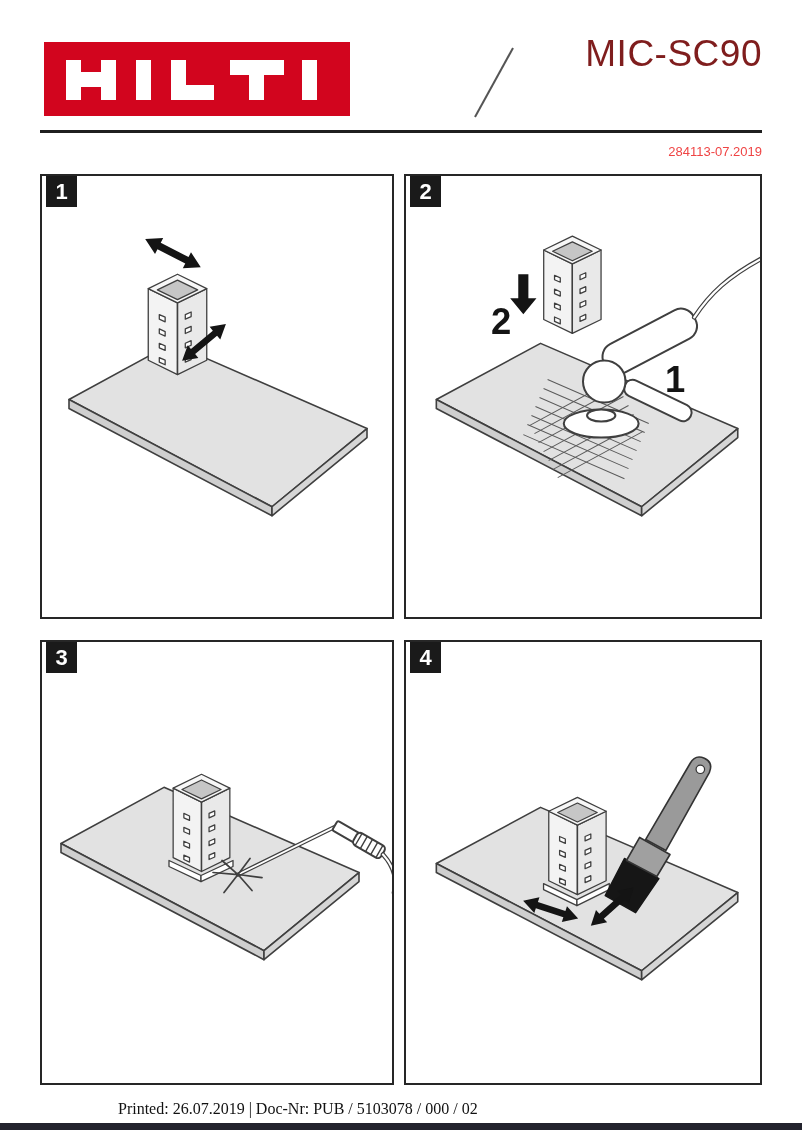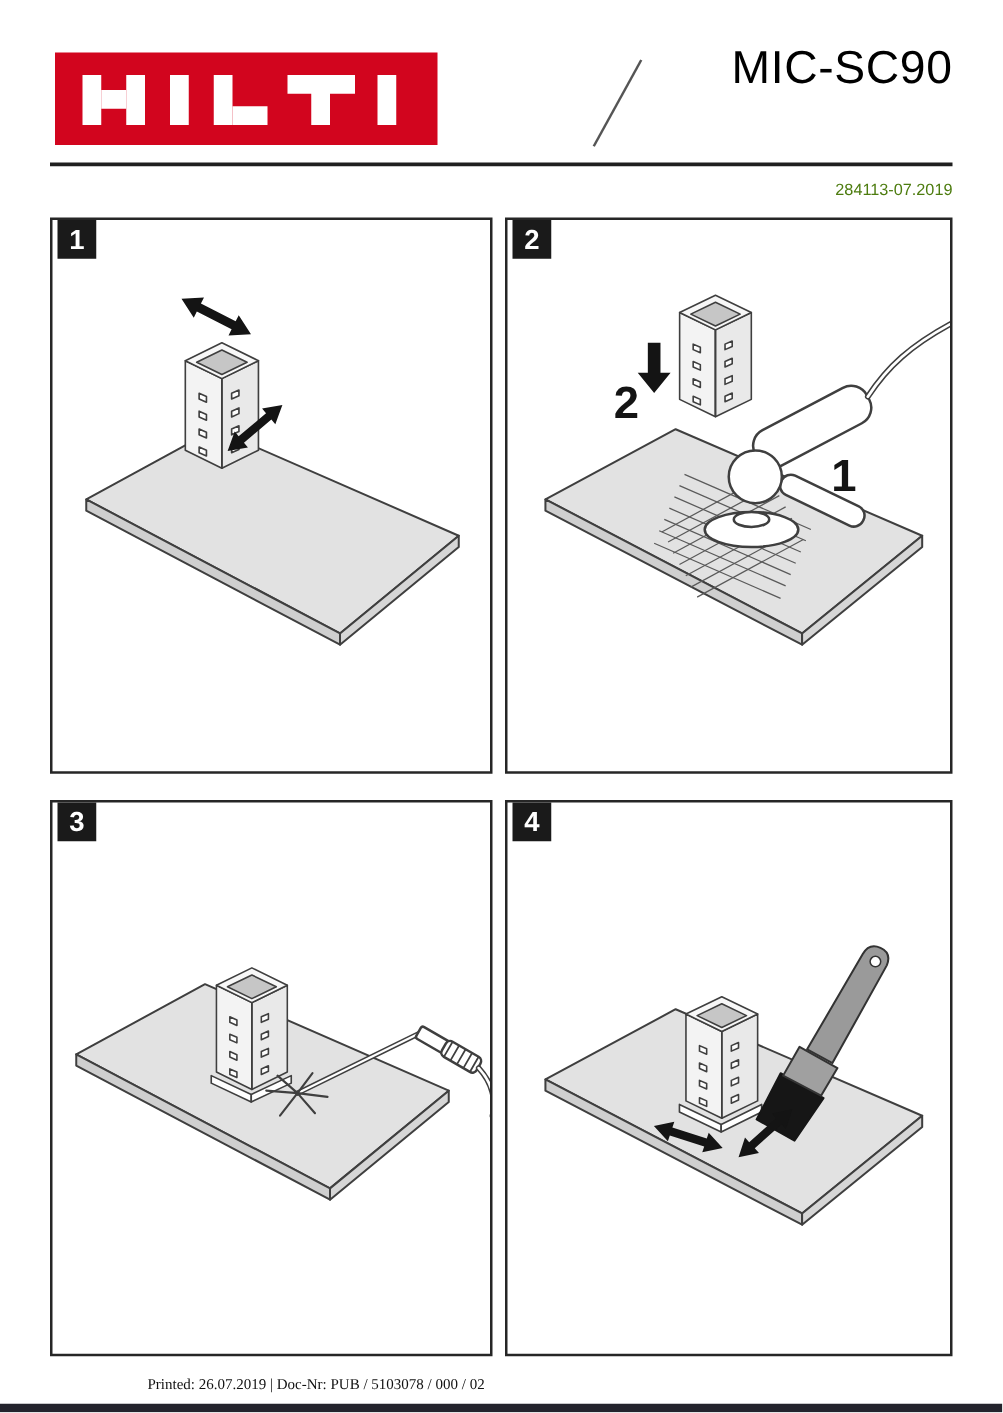--- a/index.html
+++ b/index.html
@@ -3,45 +3,45 @@
 <meta charset="utf-8">
 <style>
   html,body{margin:0;padding:0;background:#fff;}
   .page{position:relative;width:802px;height:1130px;background:#ffffff;overflow:hidden;
         font-family:"Liberation Sans",sans-serif;}
   
   .logo{position:absolute;left:44px;top:42px;width:306px;height:74px;background:#d2051e;}
   .logo svg{position:absolute;left:0;top:0;width:100%;height:100%;}
   .brand-hidden{position:absolute;width:1px;height:1px;overflow:hidden;clip:rect(0 0 0 0);}
   .slash{position:absolute;left:465px;top:40px;width:60px;height:84px;}
-  .titles{position:absolute;right:40px;top:34px;text-align:right;color:#000000;
+  .titles{position:absolute;right:40px;top:34px;text-align:right;color:#7f1d1d;
           font-size:37px;line-height:40px;letter-spacing:0.5px;}
   .rule{position:absolute;left:40px;right:40px;top:130px;height:3px;background:#1f1f1f;}
-  .doccode{position:absolute;right:40px;top:144px;font-size:13px;color:#4d7c0f;}
+  .doccode{position:absolute;right:40px;top:144px;font-size:13px;color:#ef4444;}
   
   .panel{position:absolute;border:2.5px solid #262626;background:#fff;box-sizing:border-box;}
   .p1{left:40px;top:174px;width:354px;height:445px;}
   .p2{left:404px;top:174px;width:358px;height:445px;}
   .p3{left:40px;top:640px;width:354px;height:445px;}
   .p4{left:404px;top:640px;width:358px;height:445px;}
   .panel>svg{position:absolute;left:0;top:0;width:100%;height:100%;z-index:1;}
   .badge{position:absolute;left:4px;top:0px;width:31px;height:31px;background:#1a1a1a;color:#fff;
          display:flex;align-items:center;justify-content:center;font-size:22px;font-weight:700;z-index:2;}
   .tube-o{fill:none;stroke:#3f3f3f;stroke-width:4.6;stroke-linecap:round;}
   .tube-i{fill:none;stroke:#ffffff;stroke-width:2.2;stroke-linecap:round;}
   .rod-o{fill:none;stroke:#3f3f3f;stroke-width:4.2;stroke-linecap:round;}
   .rod-i{fill:none;stroke:#ffffff;stroke-width:1.8;stroke-linecap:round;}
   .hatch{fill:none;stroke:#5a5a5a;stroke-width:1;}
   .spark{stroke:#3f3f3f;stroke-width:1.7;stroke-linecap:round;}
   .step-num{font-family:"Liberation Sans",sans-serif;font-size:36px;font-weight:700;fill:#141414;}
   .white-part{fill:#ffffff;stroke:#3f3f3f;stroke-width:2;stroke-linejoin:round;}
   .weld{fill:#ffffff;stroke:#3f3f3f;stroke-width:1.3;stroke-linejoin:round;}
   
   .footer{position:absolute;left:118px;top:1100px;font-family:"Liberation Serif",serif;
-          font-size:12px;color:#111;}
+          font-size:16px;color:#111;}
   .bottombar{position:absolute;left:0;right:0;bottom:0;height:7px;background:#23232d;}
 </style>
 </head>
 <body>
 
 <svg width="0" height="0" style="position:absolute" aria-hidden="true">
   <defs>
     <g id="plate" stroke="#3f3f3f" stroke-width="1.6" stroke-linejoin="round">
       <polygon points="103,0 298,85 203,163 0,56" fill="#e2e2e2"></polygon>
       <polygon points="0,56 203,163 203,172 0,65" fill="#cfcfcf"></polygon>

